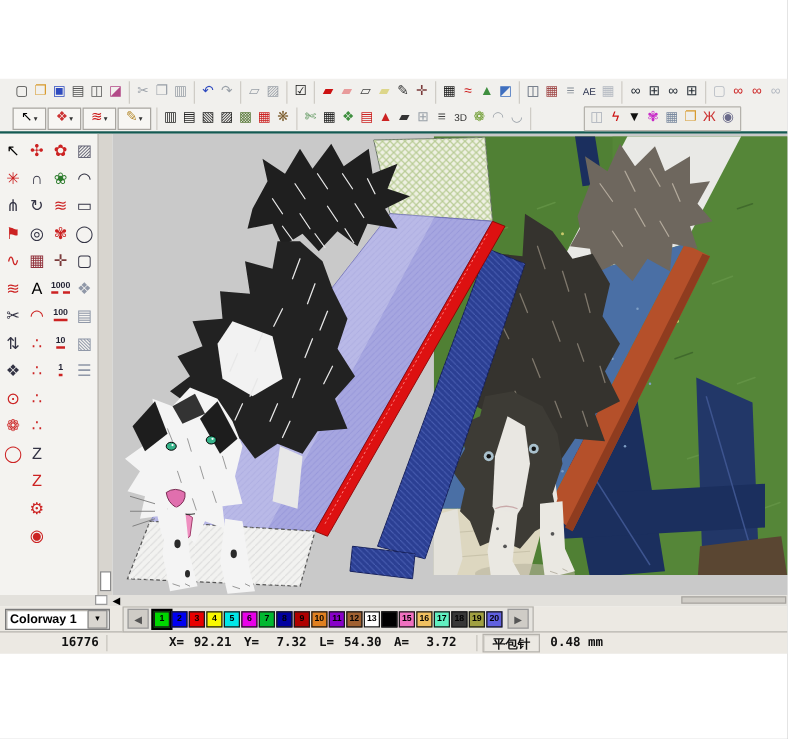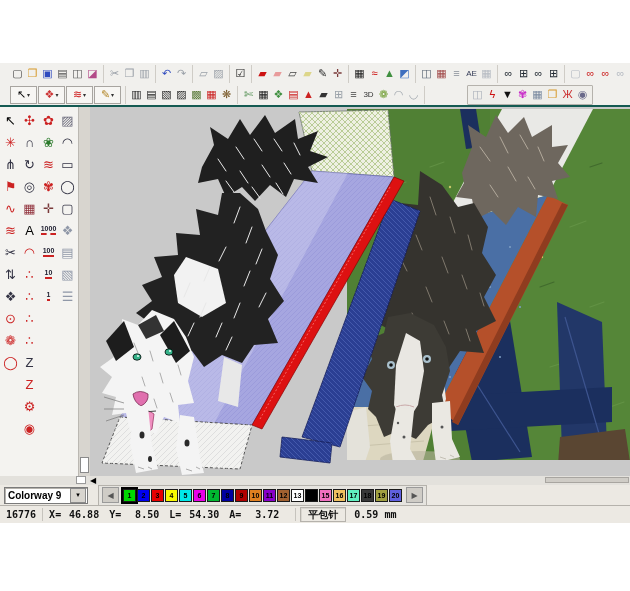--- a/index.html
+++ b/index.html
@@ -34,21 +34,21 @@
   .colorway .cwtext{font-size:10px;font-weight:bold;color:#000;padding-left:3px;white-space:nowrap;}
   .cw-btn{width:14px;height:13px;background:#d8d5cf;border:1px solid #8a8a8a;font-size:7px;display:flex;align-items:center;justify-content:center;margin-right:1px;cursor:pointer;}
   .palettebar{display:flex;align-items:center;height:19px;border:1px solid #b5b2ac;background:#e6e4df;padding:0 3px;margin-left:10px;}
   .nav{width:15px;height:14px;background:#cfccc6;border:1px solid #9a9a9a;color:#555;font-size:8px;display:flex;align-items:center;justify-content:center;cursor:pointer;}
   .chips{display:flex;gap:1px;margin:0 4px;}
   .chip{width:13px;height:13px;border:1px solid #1a1a1a;box-sizing:border-box;display:flex;align-items:center;justify-content:center;cursor:pointer;}
   .chip span{font-size:7px;font-weight:bold;color:#000;line-height:1;}
   .chip.sel{box-shadow:0 0 0 2px #000;}
   
   .statusbar{height:17px;background:#ece9e3;border-top:1px solid #b5b2ac;display:flex;align-items:center;font-family:"DejaVu Sans Mono",monospace;font-size:10px;font-weight:bold;color:#111;}
-  .sfield{height:13px;display:flex;align-items:center;padding:0 6px;border-right:1px solid #c6c3bd;}
+  .sfield{height:13px;display:flex;align-items:center;padding:0 6px;border-right:1px solid #c6c3bd;margin-left:43px;}
   .sfield .num{width:36px;text-align:right;margin-right:10px;}
   .sfield .lab{margin-right:2px;}
   .stype{border:1px solid #b5b2ac;box-shadow:inset 1px 1px 0 #d9d6d0;padding:0 7px;margin-left:4px;height:13px;display:flex;align-items:center;}
   .slen{padding:0 8px;}
 </style>
 </head>
 <body>
 
 <div class="app">
 
@@ -693,21 +693,21 @@
   </div>
 
   <div class="hscroll">
     <div class="grip"></div>
     <span class="hs-left">◀</span>
     <div class="hs-thumb"></div>
   </div>
 
   <div class="bottombar">
     <div class="colorway">
-      <span class="cwtext">Colorway 9</span>
+      <span class="cwtext">Colorway 1</span>
       <span class="cw-btn">▾</span>
     </div>
     <div class="palettebar">
       <span class="nav">◀</span>
       <div class="chips">
           <div class="chip sel" style="background: rgb(0, 216, 0);">
             <span>1</span>
           </div>
           <div class="chip" style="background: rgb(0, 0, 240);">
             <span>2</span>
@@ -770,28 +770,28 @@
       <span class="nav">▶</span>
     </div>
   </div>
 
   <div class="statusbar">
     <div class="sfield">
       <span>16776</span>
     </div>
     <div class="sfield">
       <span class="lab">X=</span>
-      <span class="num">46.88</span>
+      <span class="num">92.21</span>
       <span class="lab">Y=</span>
-      <span class="num">8.50</span>
+      <span class="num">7.32</span>
       <span class="lab">L=</span>
       <span class="num">54.30</span>
       <span class="lab">A=</span>
       <span class="num">3.72</span>
     </div>
     <div class="stype">
       <span>平包针</span>
     </div>
     <div class="slen">
-      <span>0.59 mm</span>
+      <span>0.48 mm</span>
     </div>
   </div>
 </div>
 
 </body></html>

